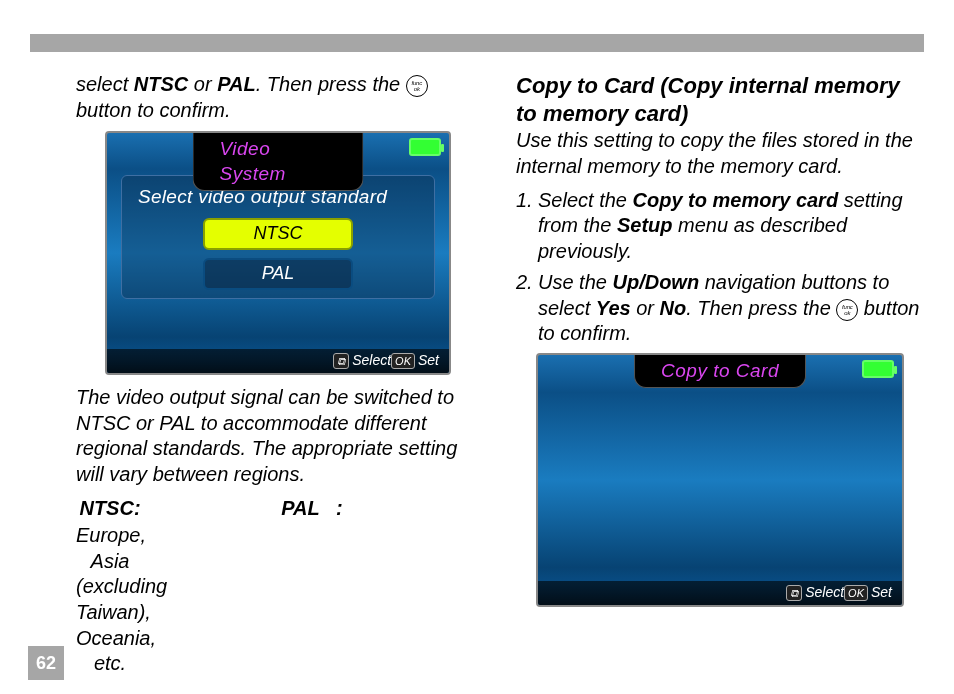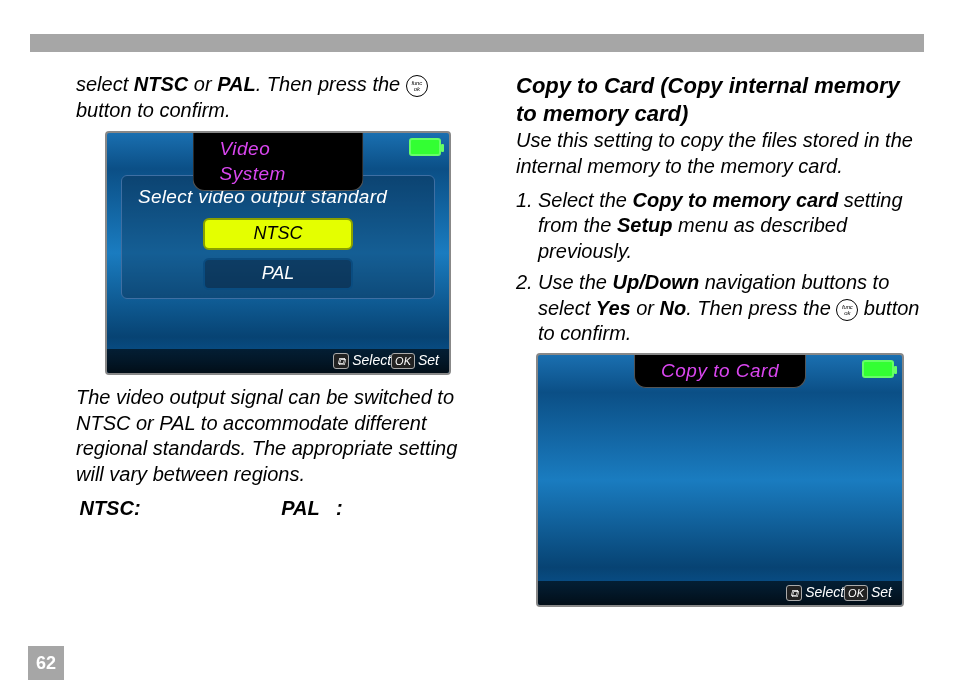--- a/index.html
+++ b/index.html
@@ -82,20 +82,21 @@
           <span><span class="kbox">⧉</span><span>Select</span></span>
           <span><span class="kbox">OK</span><span>Set</span></span>
         </div>
       </div>
 
       <p>The video output signal can be switched to NTSC or PAL to accommodate different regional standards. The appropriate setting will vary between regions.</p>
 
       <div class="regions">
         <div class="lbl">NTSC:</div>
         <div class="lbl" style="white-space:pre">PAL   :</div>
+        <div>Europe, Asia (excluding Taiwan), Oceania, etc.</div>
       </div>
 
     </div>
 
     <div class="col">
       <div class="heading">Copy to Card (Copy internal memory to memory card)</div>
       <p>Use this setting to copy the files stored in the internal memory to the memory card.</p>
 
       <ol class="steps">
         <li>

